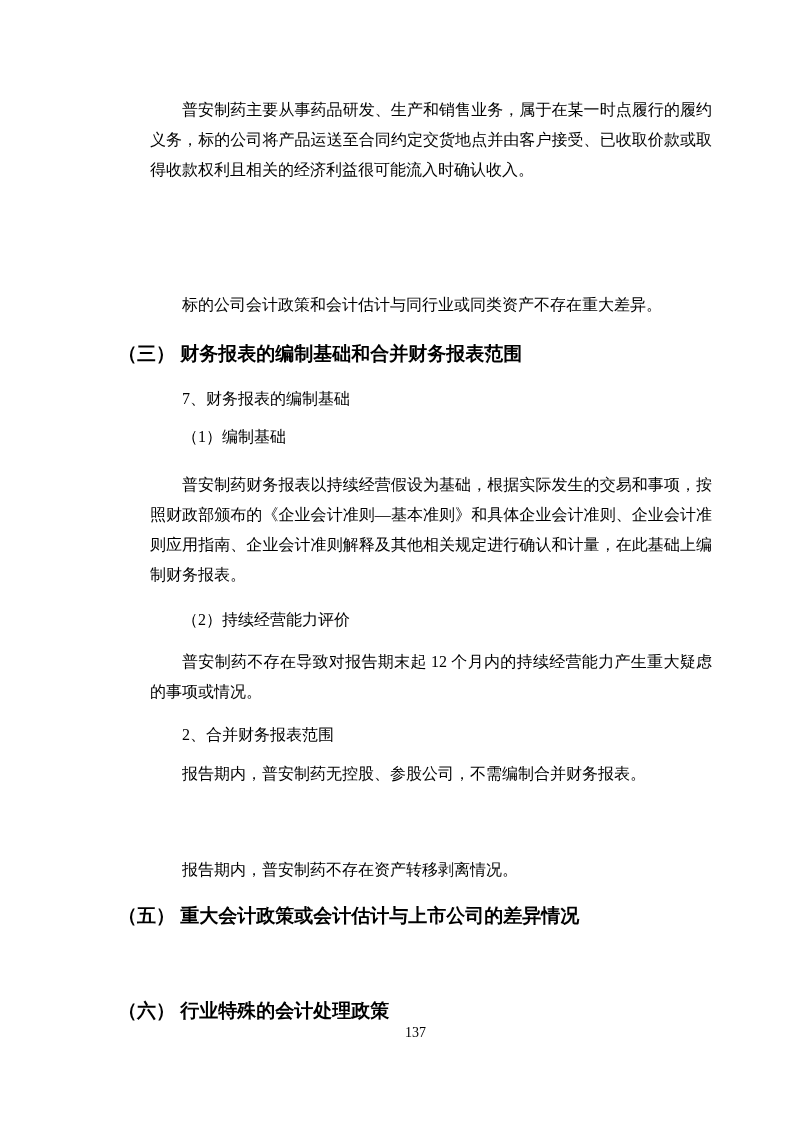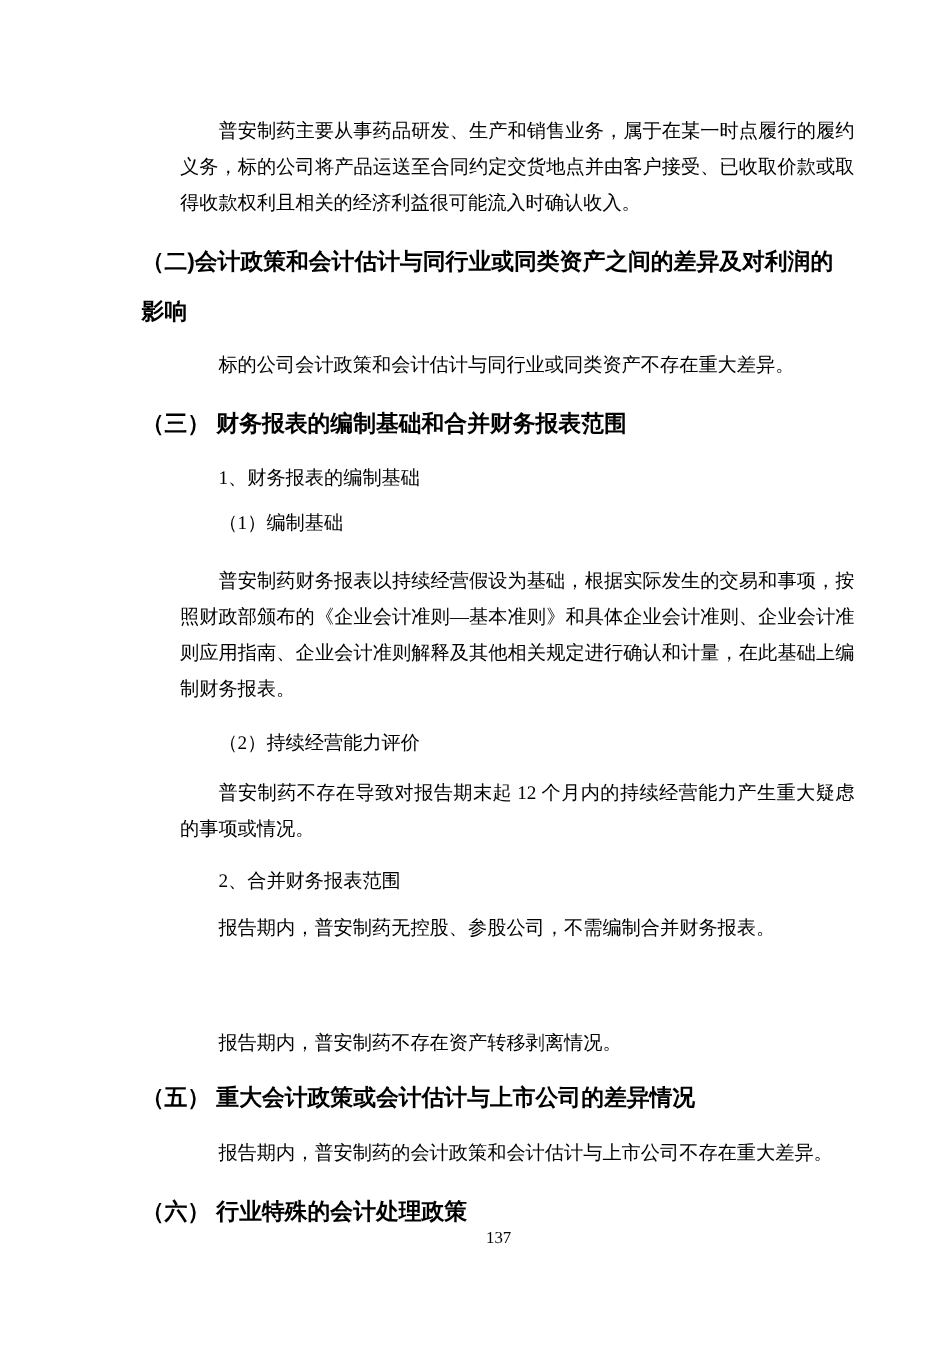--- a/index.html
+++ b/index.html
@@ -47,44 +47,42 @@
     line-height: 17px;
   }
 </style>
 </head>
 <body>
 
 <div class="page">
 
   <div class="block body-text indent" style="top: 95px;">普安制药主要从事药品研发、生产和销售业务，属于在某一时点履行的履约义务，标的公司将产品运送至合同约定交货地点并由客户接受、已收取价款或取得收款权利且相关的经济利益很可能流入时确认收入。</div>
 
-  <div class="block heading" style="top: 198px; width: 590px;">（二)会计政策和会计估计与同行业或同类资产之间的差异及对利润的影响</div>
 
   <div class="block body-text indent" style="top: 290px;">标的公司会计政策和会计估计与同行业或同类资产不存在重大差异。</div>
 
   <div class="block heading" style="top: 333px;">（三） 财务报表的编制基础和合并财务报表范围</div>
 
-  <div class="block body-text indent" style="top: 384px;">1、财务报表的编制基础</div>
+  <div class="block body-text indent" style="top: 384px;">7、财务报表的编制基础</div>
 
   <div class="block body-text indent" style="top: 422px;">（1）编制基础</div>
 
   <div class="block body-text indent" style="top: 470px;">普安制药财务报表以持续经营假设为基础，根据实际发生的交易和事项，按照财政部颁布的《企业会计准则—基本准则》和具体企业会计准则、企业会计准则应用指南、企业会计准则解释及其他相关规定进行确认和计量，在此基础上编制财务报表。</div>
 
   <div class="block body-text indent" style="top: 605px;">（2）持续经营能力评价</div>
 
   <div class="block body-text indent" style="top: 647px;">普安制药不存在导致对报告期末起 12 个月内的持续经营能力产生重大疑虑的事项或情况。</div>
 
   <div class="block body-text indent" style="top: 720px;">2、合并财务报表范围</div>
 
   <div class="block body-text indent" style="top: 759px;">报告期内，普安制药无控股、参股公司，不需编制合并财务报表。</div>
 
 
   <div class="block body-text indent" style="top: 855px;">报告期内，普安制药不存在资产转移剥离情况。</div>
 
   <div class="block heading" style="top: 895px;">（五） 重大会计政策或会计估计与上市公司的差异情况</div>
 
-  <div class="block body-text indent" style="top: 947px;">报告期内，普安制药的会计政策和会计估计与上市公司不存在重大差异。</div>
 
   <div class="block heading" style="top: 990px;">（六） 行业特殊的会计处理政策</div>
 
   <div class="page-number" style="top: 1024px; padding-left: 19px;">137</div>
 
 </div>
 
 </body></html>

